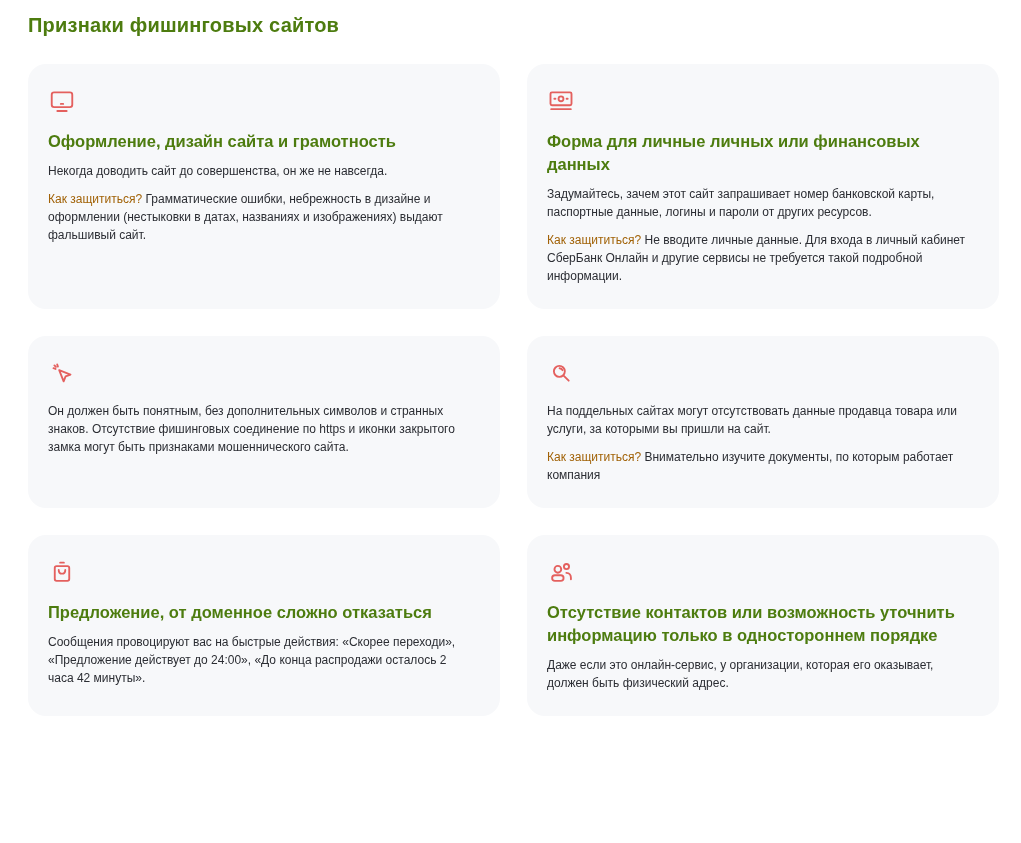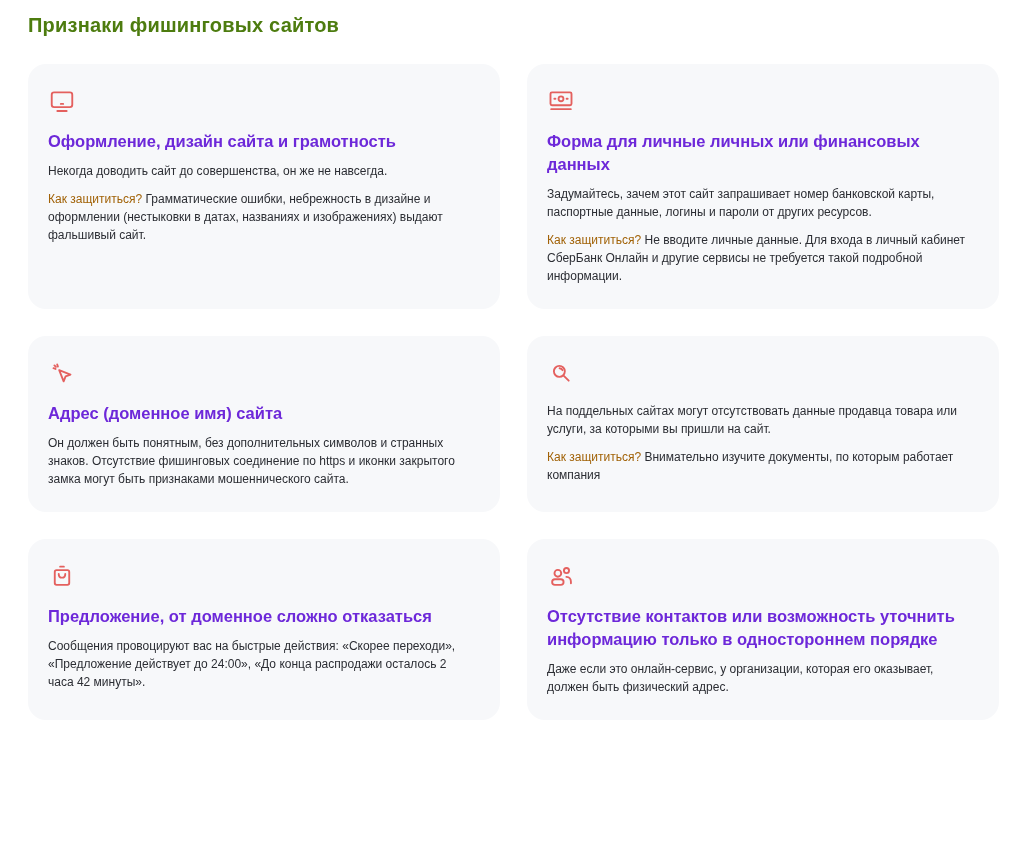--- a/index.html
+++ b/index.html
@@ -21,21 +21,21 @@
   }
   .card {
     background: #f7f8fa;
     border-radius: 18px;
     padding: 23px 30px 24px 20px;
   }
   .icon { width: 28px; height: 28px; color: #e4605e; margin-bottom: 15px; }
   .icon svg { width: 28px; height: 28px; display: block; }
   .icon svg * { fill: none; stroke: currentColor; stroke-width: 1.6; stroke-linecap: round; stroke-linejoin: round; }
   .card-title {
-    font-size: 16.5px; font-weight: 700; color: #6d28d9;
+    font-size: 16.5px; font-weight: 700; color: #4d7c0f;
     line-height: 1.4; margin: 0 0 9px 0;
   }
   .card p {
     font-size: 12px; color: #2b2d33; line-height: 1.5;
     margin: 0 0 10px 0;
   }
   .card p:last-child { margin-bottom: 0; }
   .protect-label { color: #a16207; margin-right: .28em; }
 </style>
 </head>
@@ -80,21 +80,20 @@
 
     <section class="card">
       <div class="icon">
         <svg viewBox="0 0 24 24" aria-hidden="true">
           <path d="M9.6 9.6 L19.3 13.3 L15.1 14.9 L13.4 19.2 Z"></path>
           <line x1="7.9" y1="4.7" x2="8.5" y2="6.5"></line>
           <line x1="4.7" y1="7.9" x2="6.5" y2="8.5"></line>
           <line x1="5.5" y1="5.5" x2="6.8" y2="6.8"></line>
         </svg>
       </div>
-      <h2 class="card-title">Адрес (доменное имя) сайта</h2>
       <p class="card-body">Он должен быть понятным, без дополнительных символов и странных знаков. Отсутствие фишинговых соединение по https и иконки закрытого замка могут быть признаками мошеннического сайта.</p>
     </section>
 
     <section class="card">
       <div class="icon">
         <svg viewBox="0 0 24 24" aria-hidden="true">
           <circle cx="10.6" cy="10.6" r="4.7"></circle>
           <line x1="14.2" y1="14.2" x2="18.6" y2="18.6"></line>
           <path d="M10.8 7.9 a2.9 2.9 0 0 1 2.5 1.7"></path>
         </svg>

